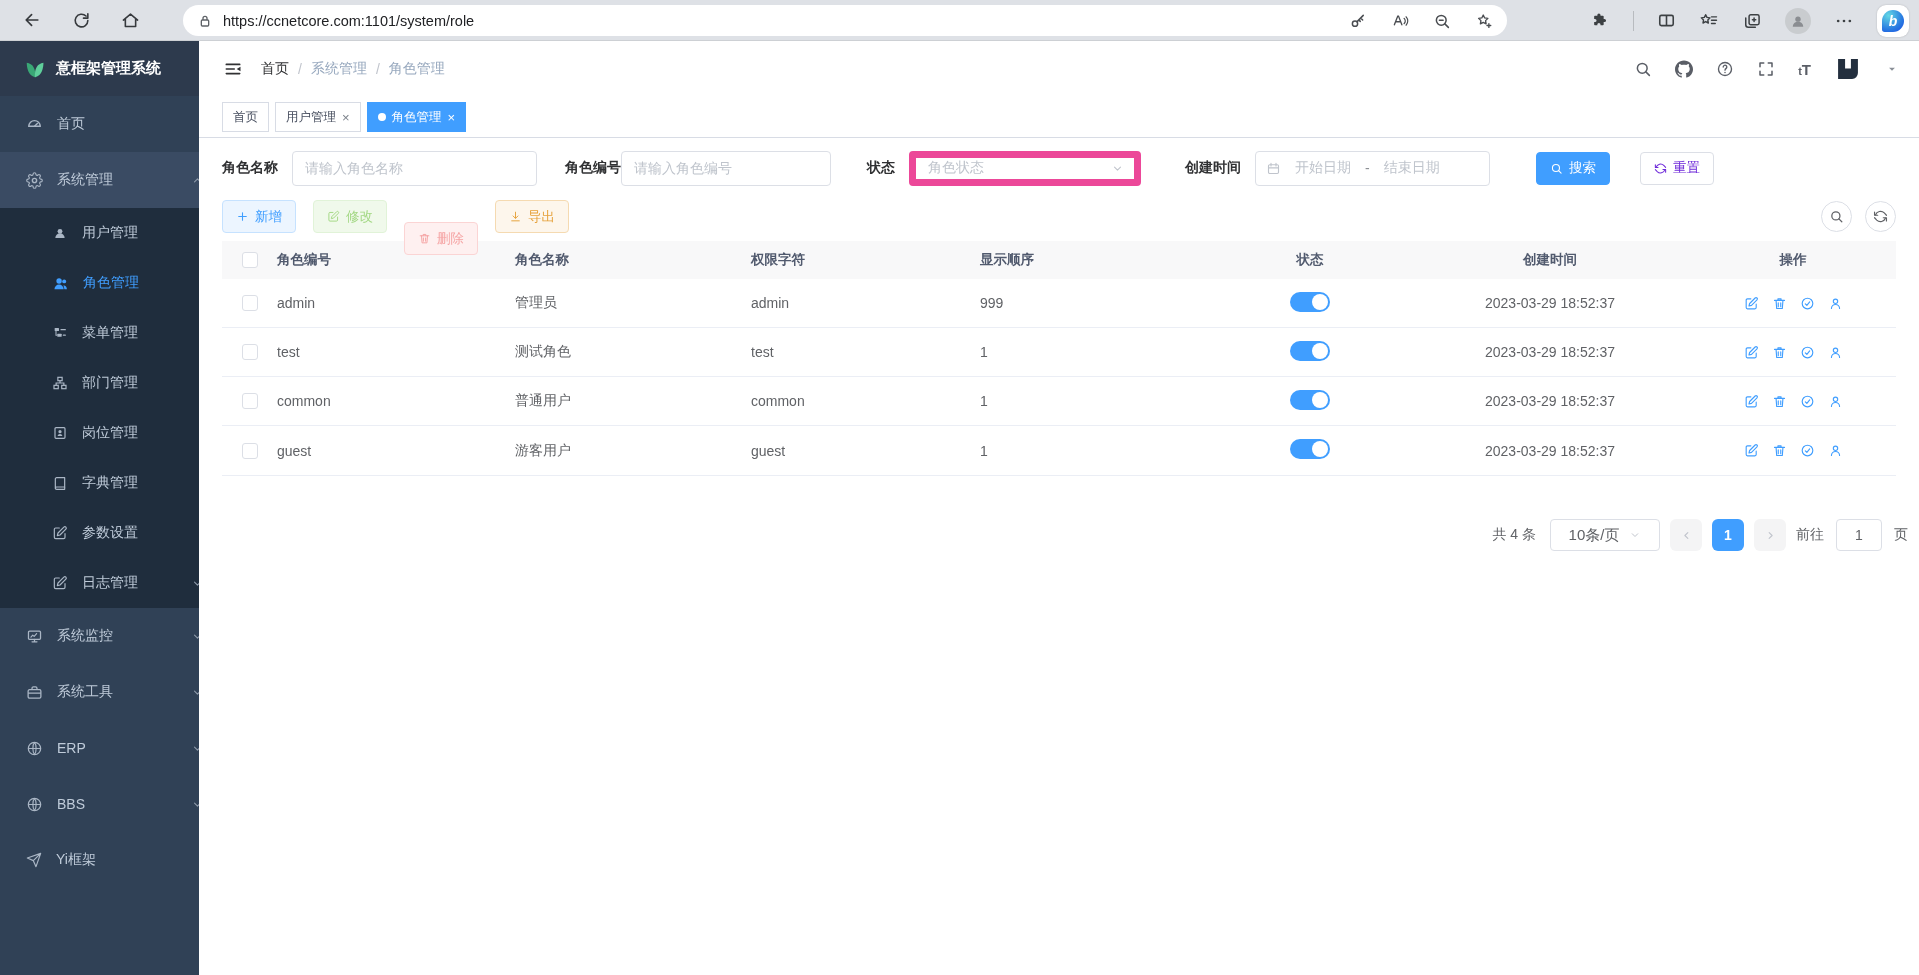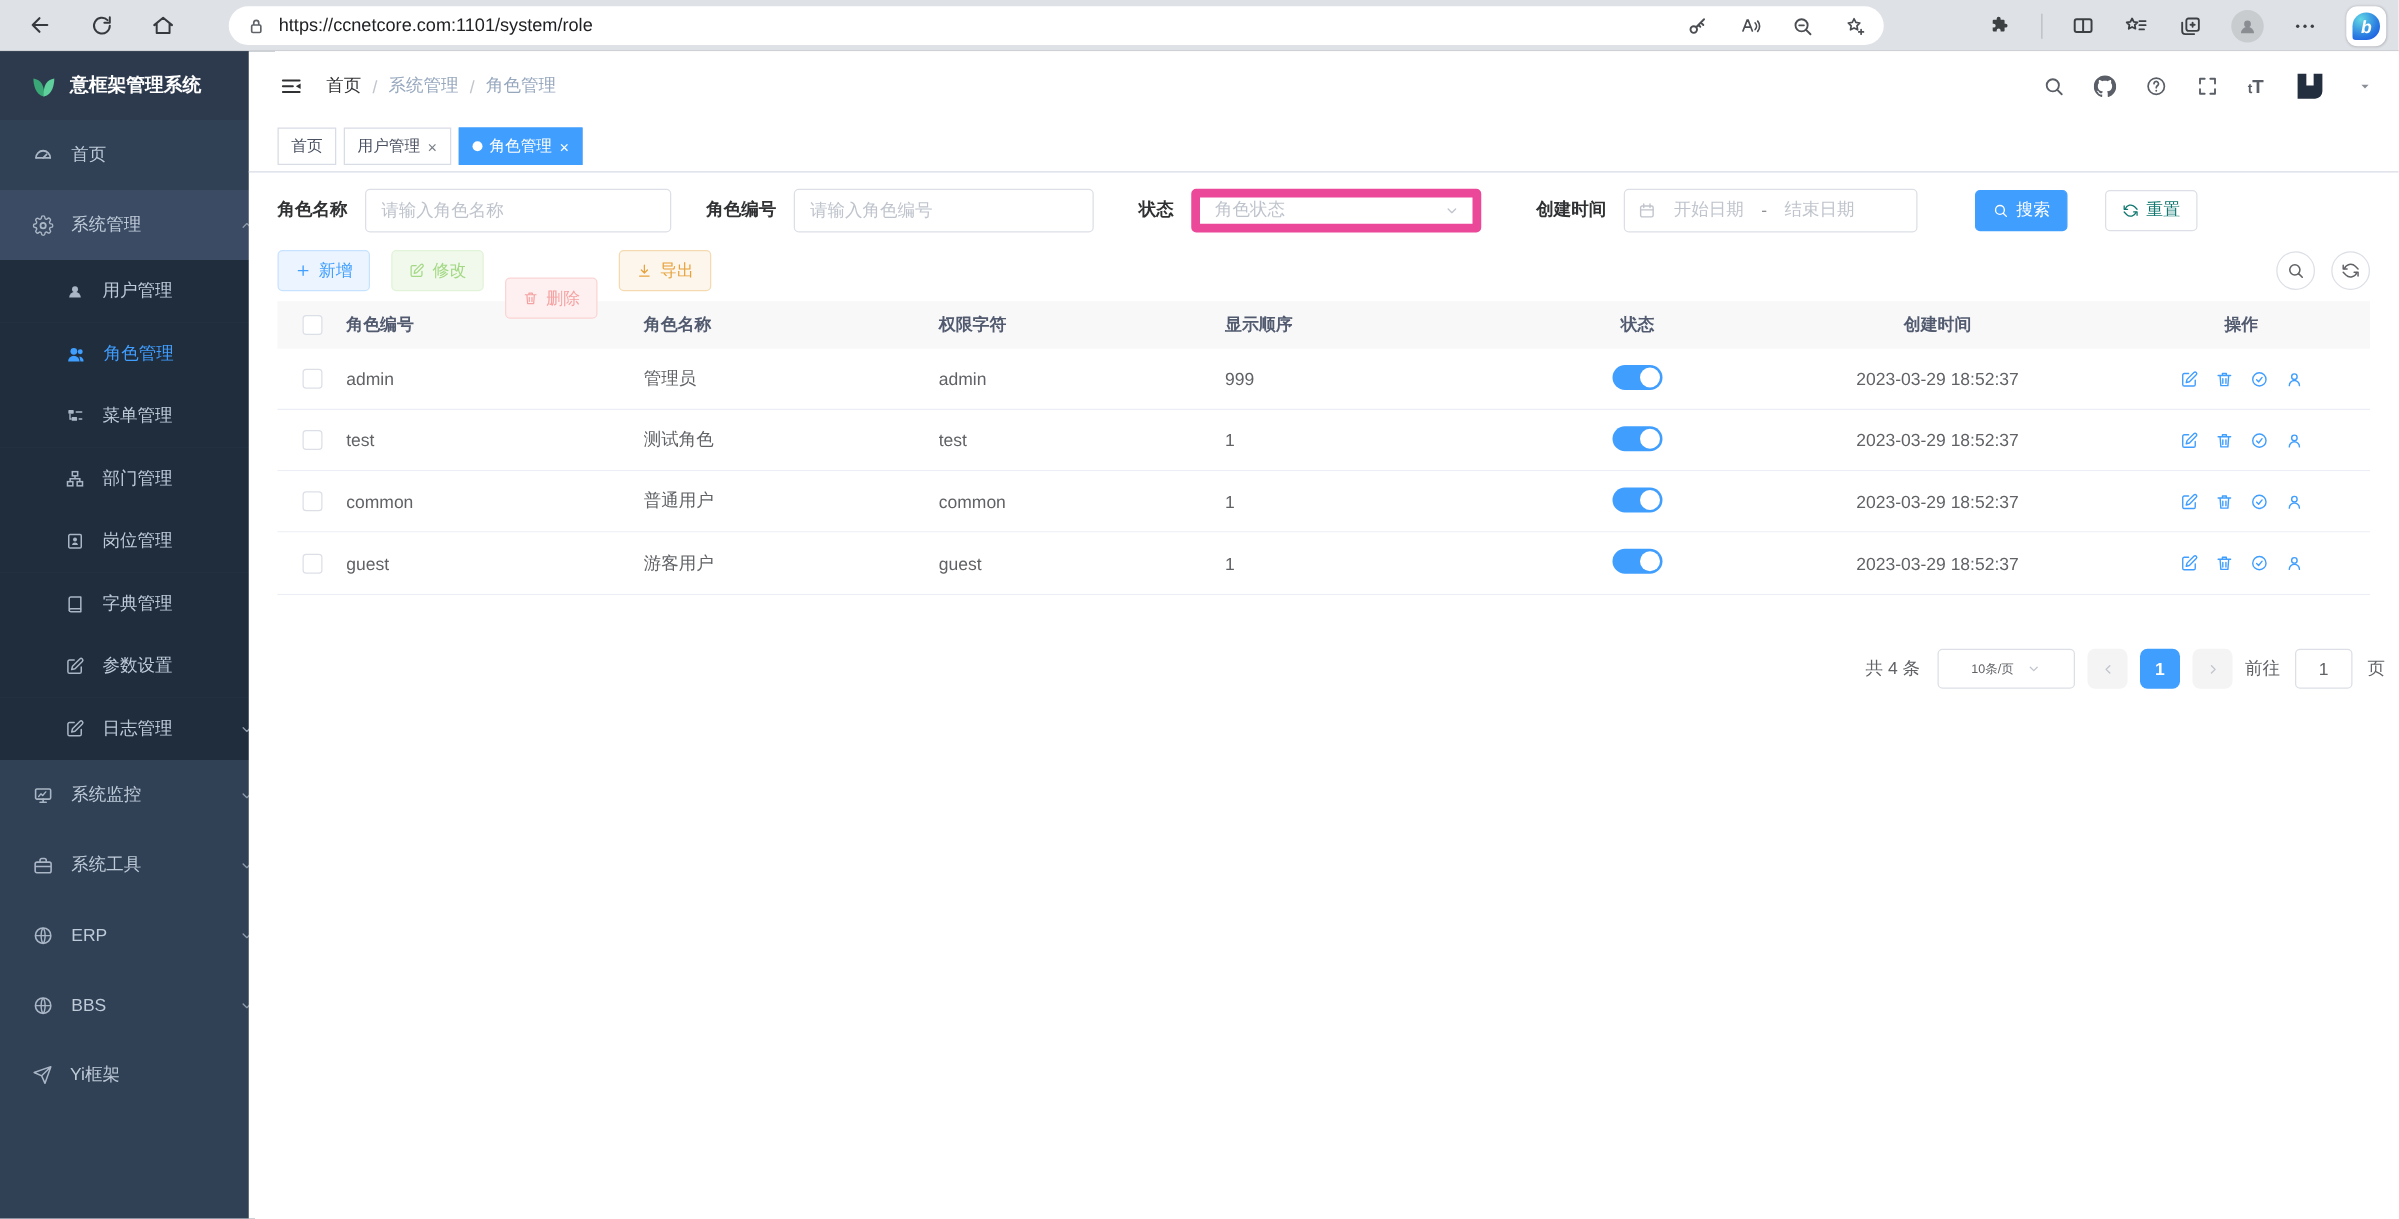--- a/index.html
+++ b/index.html
@@ -58,21 +58,21 @@
 
   
   .filters { margin-top:12px; display:flex; align-items:center; height:36px; }
   .flabel { font-weight:bold; color:#303133; white-space:nowrap; }
   .inp { height:35px; border:1px solid #dcdfe6; border-radius:4px; padding:0 12px; font-size:14px; color:#606266; outline:none; background:#fff; font-family:inherit; }
   .inp::placeholder { color:#bfc4cc; }
   .selbox { height:35px; border:7px solid #ec4899; border-radius:4px; display:flex; align-items:center; padding:0 10px 0 12px; color:#bfc4cc; background:#fff; cursor:pointer; }
   .selbox .ph { flex:1; }
   .datebox { height:35px; border:1px solid #dcdfe6; border-radius:4px; display:flex; align-items:center; padding:0 10px; color:#bfc4cc; gap:14px; background:#fff; }
   .datebox .sep { color:#8d9095; }
-  .btn { height:33px; border-radius:4px; border:1px solid #dcdfe6; background:#fff; display:inline-flex; align-items:center; justify-content:center; gap:6px; font-size:13.5px; padding:0 13px; cursor:pointer; color:#0f766e; font-family:inherit; }
+  .btn { height:33px; border-radius:4px; border:1px solid #dcdfe6; background:#fff; display:inline-flex; align-items:center; justify-content:center; gap:6px; font-size:13.5px; padding:0 13px; cursor:pointer; color:#6d28d9; font-family:inherit; }
   .btn-primary { background:#409eff; border-color:#409eff; color:#fff; }
 
   
   .toolbar { margin-top:14px; display:flex; align-items:center; gap:17px; height:33px; }
   .btn-add { background:#ecf5ff; border-color:#c6e2ff; color:#409eff; }
   .btn-mod { background:#f0f9eb; border-color:#e1f3d8; color:#a3d884; }
   .btn-del { background:#fef0f0; border-color:#fbd4d4; color:#f5a2a2;margin-top:44px; }
   .btn-exp { background:#fdf6ec; border-color:#f5dab1; color:#e6a23c; }
   .tool-mini { margin-left:auto; display:flex; gap:13px; }
   .circ { width:31px; height:31px; border-radius:50%; border:1px solid #dcdfe6; background:#fff; color:#606266; display:flex; align-items:center; justify-content:center; cursor:pointer; }
@@ -87,21 +87,21 @@
   .cbwrap { display:flex; justify-content:center; }
   .cb { width:16px; height:16px; border:1px solid #dcdfe6; border-radius:3px; background:#fff; display:inline-block; cursor:pointer; }
   .switch { width:40px; height:20px; border-radius:10px; background:#409eff; position:relative; display:inline-block; cursor:pointer; }
   .switch::after { content:""; position:absolute; top:2px; right:2px; width:16px; height:16px; border-radius:50%; background:#fff; }
   .ops { display:flex; justify-content:center; gap:13px; color:#409eff; }
   .ops .ic { cursor:pointer; }
 
   
   .pager { margin-top:41px; height:36px; display:flex; align-items:center; justify-content:flex-end; gap:10px; color:#606266; font-size:14px; margin-right:-12px; }
   .pg-total { margin-right:4px; }
-  .pg-size { width:110px; height:32px; border:1px solid #dcdfe6; border-radius:4px; display:flex; align-items:center; justify-content:center; gap:10px; font-size:10px; color:#606266; cursor:pointer; background:#fff; }
+  .pg-size { width:110px; height:32px; border:1px solid #dcdfe6; border-radius:4px; display:flex; align-items:center; justify-content:center; gap:10px; font-size:15px; color:#606266; cursor:pointer; background:#fff; }
   .pg-btn { width:32px; height:32px; border-radius:6px; background:#f4f4f5; color:#c0c4cc; display:flex; align-items:center; justify-content:center; cursor:pointer; }
   .pg-cur { width:32px; height:32px; border-radius:6px; background:#409eff; color:#fff; display:flex; align-items:center; justify-content:center; font-weight:bold; cursor:default; }
   .pg-goto input { width:46px; height:32px; border:1px solid #dcdfe6; border-radius:4px; text-align:center; font-size:14px; color:#606266; outline:none; font-family:inherit; }
   .pg-goto { display:flex; align-items:center; gap:12px; }
 </style>
 </head>
 <body>
 
 <svg width="0" height="0" style="position:absolute">
   <defs>
@@ -602,21 +602,21 @@
         <span class="x">×</span>
       </span>
     </div>
 
     <div class="content">
 
       <div class="filters">
         <span class="flabel">角色名称</span>
         <input class="inp" style="width: 245px; margin-left: 14px;" placeholder="请输入角色名称">
         <span class="flabel" style="margin-left:28px">角色编号</span>
-        <input class="inp" style="width: 240px; margin-left: 14px;" placeholder="请输入角色编号">
+        <input class="inp" style="width: 210px; " placeholder="请输入角色编号">
         <span class="flabel" style="margin-left:36px">状态</span>
         <span class="selbox" style="width:232px;margin-left:14px">
           <span class="ph">角色状态</span>
           <span class="ic" style="color:#c0c4cc">
               <svg width="13" height="13" viewBox="0 0 24 24">
                 <use href="#d-chevdown"></use>
               </svg>
             </span>
         </span>
         <span class="flabel" style="margin-left:44px">创建时间</span>

